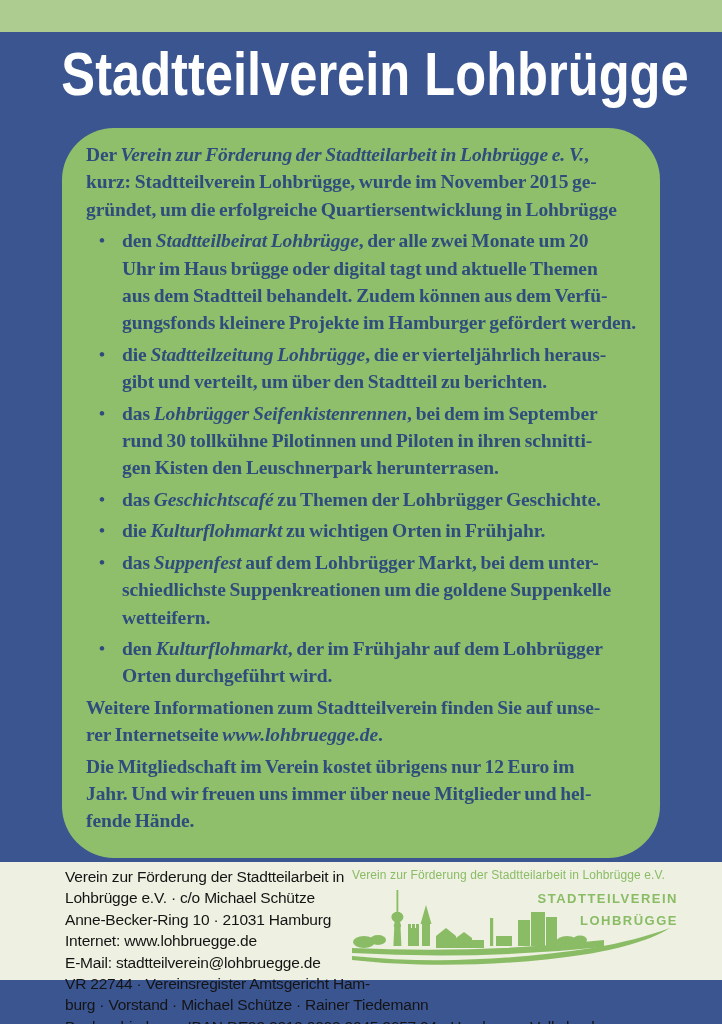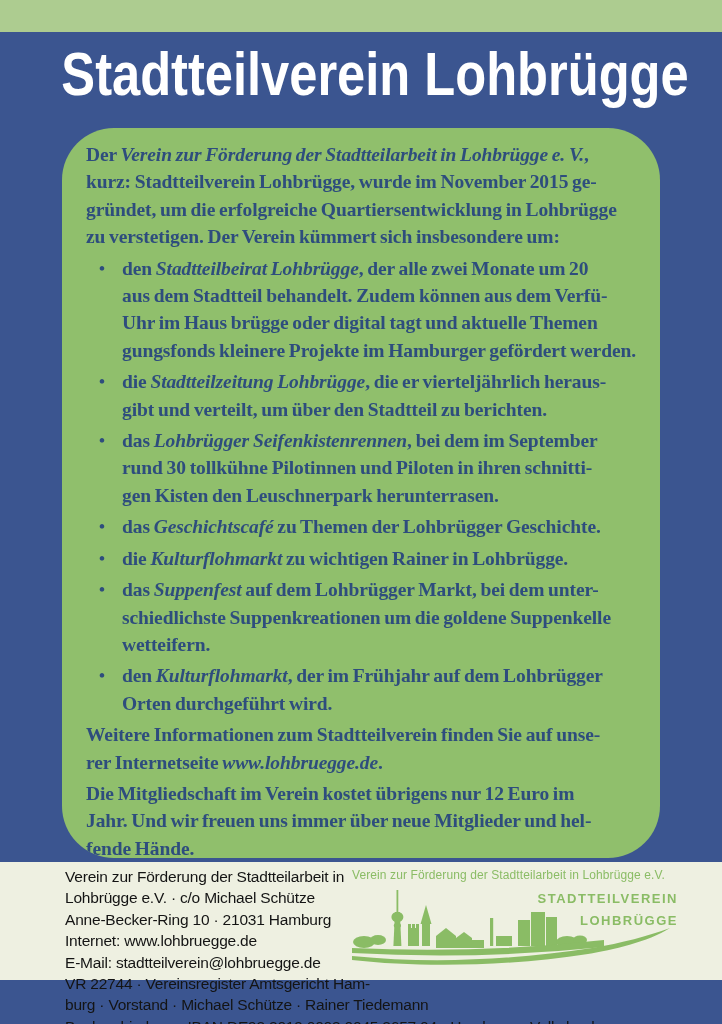--- a/index.html
+++ b/index.html
@@ -69,29 +69,28 @@
   <div class="top-strip"></div>
 
   <div class="main-area">
     <div class="page-title">Stadtteilverein Lohbrügge</div>
 
     <div class="content-box">
       <div class="para">
           <div class="tline"><span>Der </span><i>Verein zur Förderung der Stadtteilarbeit in Lohbrügge e. V.</i><span>,</span></div>
           <div class="tline"><span>kurz: Stadtteilverein Lohbrügge, wurde im November 2015 ge-</span></div>
           <div class="tline"><span>gründet, um die erfolgreiche Quartiersentwicklung in Lohbrügge</span></div>
-          <div class="tline"><span>zu verstetigen. Der Verein kümmert sich insbesondere um:</span></div>
         </div>
       <ul class="features">
           <li>
             <span class="bullet-marker">•</span>
             <div class="li-text">
               <div class="tline"><span>den </span><i>Stadtteilbeirat Lohbrügge</i><span>, der alle zwei Monate um 20</span></div>
+              <div class="tline"><span>Uhr im Haus brügge oder digital tagt und aktuelle Themen</span></div>
               <div class="tline"><span>aus dem Stadtteil behandelt. Zudem können aus dem Verfü-</span></div>
-              <div class="tline"><span>Uhr im Haus brügge oder digital tagt und aktuelle Themen</span></div>
               <div class="tline"><span>gungsfonds kleinere Projekte im Hamburger gefördert werden.</span></div>
             </div>
           </li>
           <li>
             <span class="bullet-marker">•</span>
             <div class="li-text">
               <div class="tline"><span>die </span><i>Stadtteilzeitung Lohbrügge</i><span>, die er vierteljährlich heraus-</span></div>
               <div class="tline"><span>gibt und verteilt, um über den Stadtteil zu berichten.</span></div>
             </div>
           </li>
@@ -105,21 +104,21 @@
           </li>
           <li>
             <span class="bullet-marker">•</span>
             <div class="li-text">
               <div class="tline"><span>das </span><i>Geschichtscafé</i><span> zu Themen der Lohbrügger Geschichte.</span></div>
             </div>
           </li>
           <li>
             <span class="bullet-marker">•</span>
             <div class="li-text">
-              <div class="tline"><span>die </span><i>Kulturflohmarkt</i><span> zu wichtigen Rainer in Lohbrügge.</span></div>
+              <div class="tline"><span>die </span><i>Kulturflohmarkt</i><span> zu wichtigen Orten in Frühjahr.</span></div>
             </div>
           </li>
           <li>
             <span class="bullet-marker">•</span>
             <div class="li-text">
               <div class="tline"><span>das </span><i>Suppenfest</i><span> auf dem Lohbrügger Markt, bei dem unter-</span></div>
               <div class="tline"><span>schiedlichste Suppenkreationen um die goldene Suppenkelle</span></div>
               <div class="tline"><span>wetteifern.</span></div>
             </div>
           </li>

